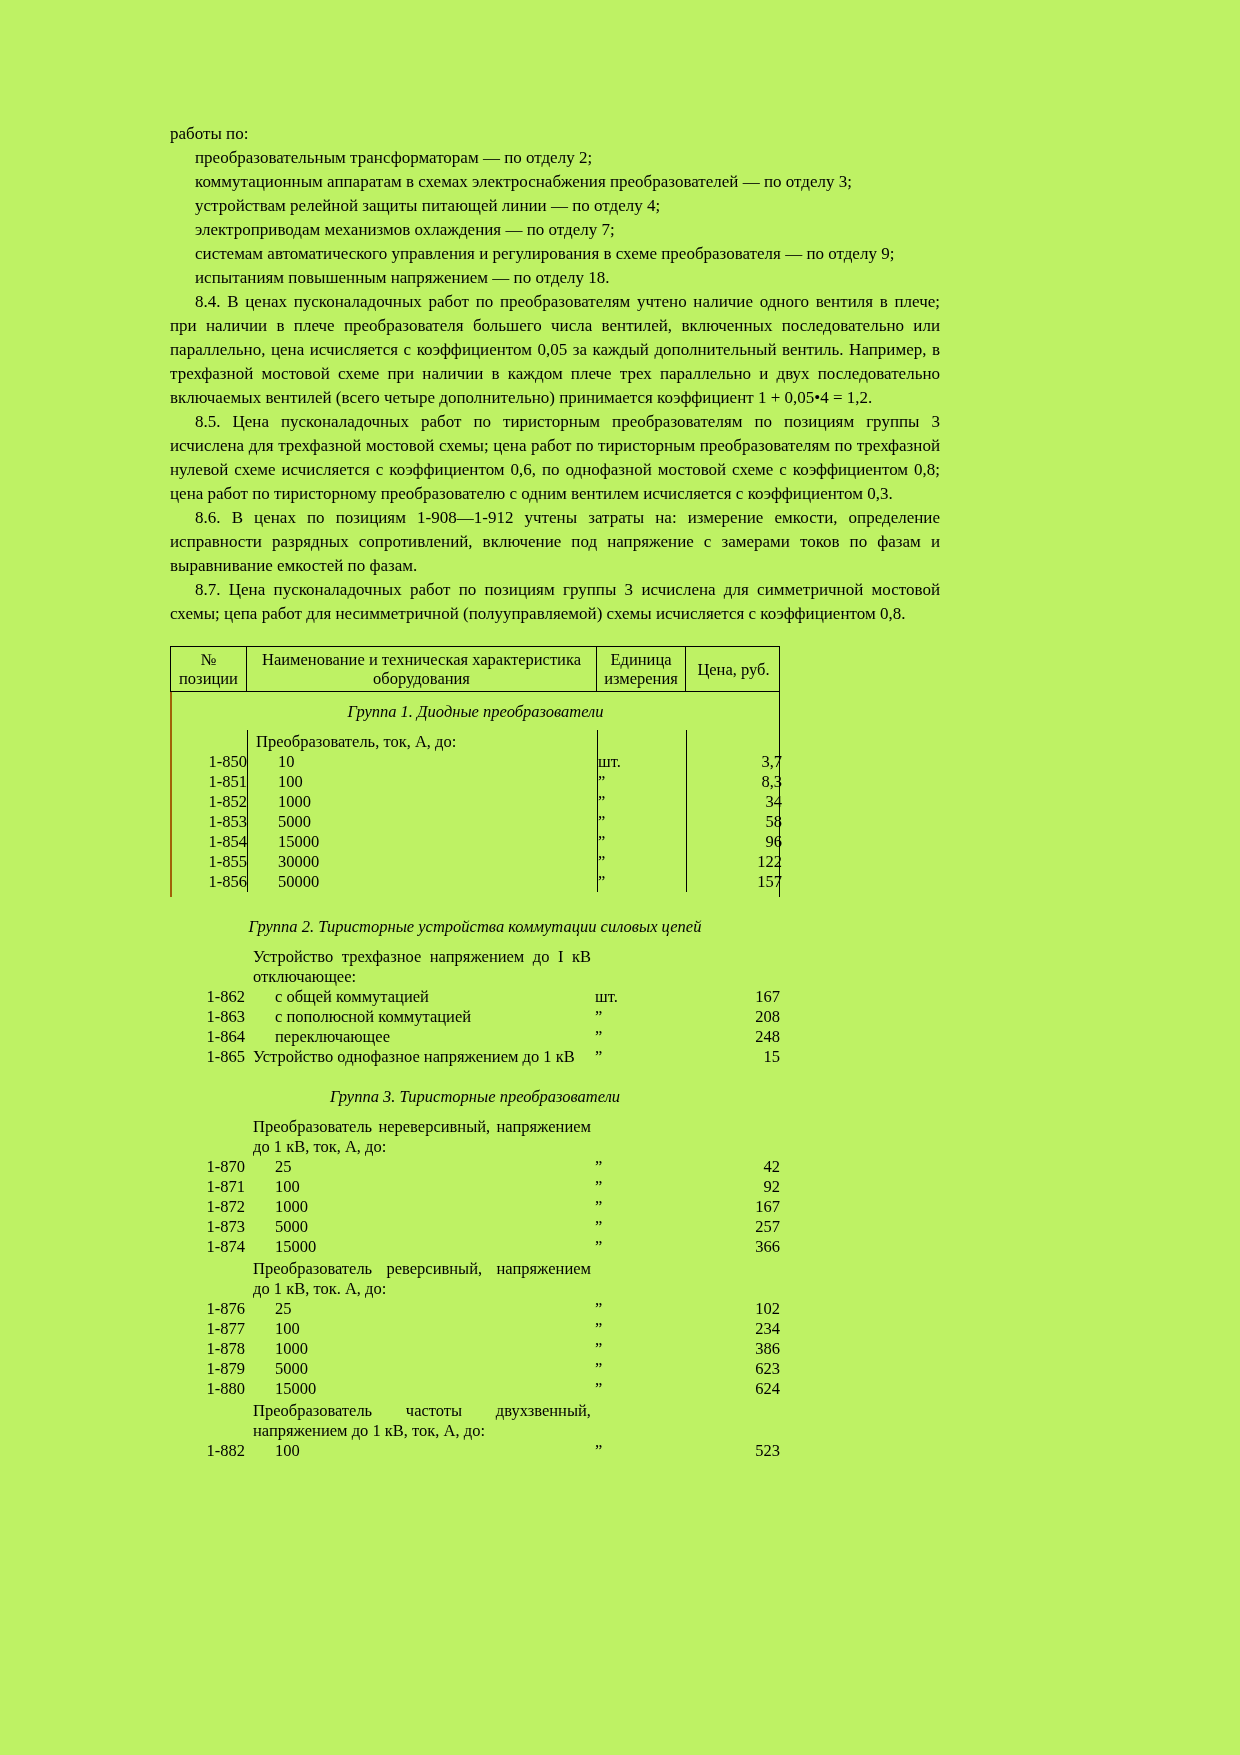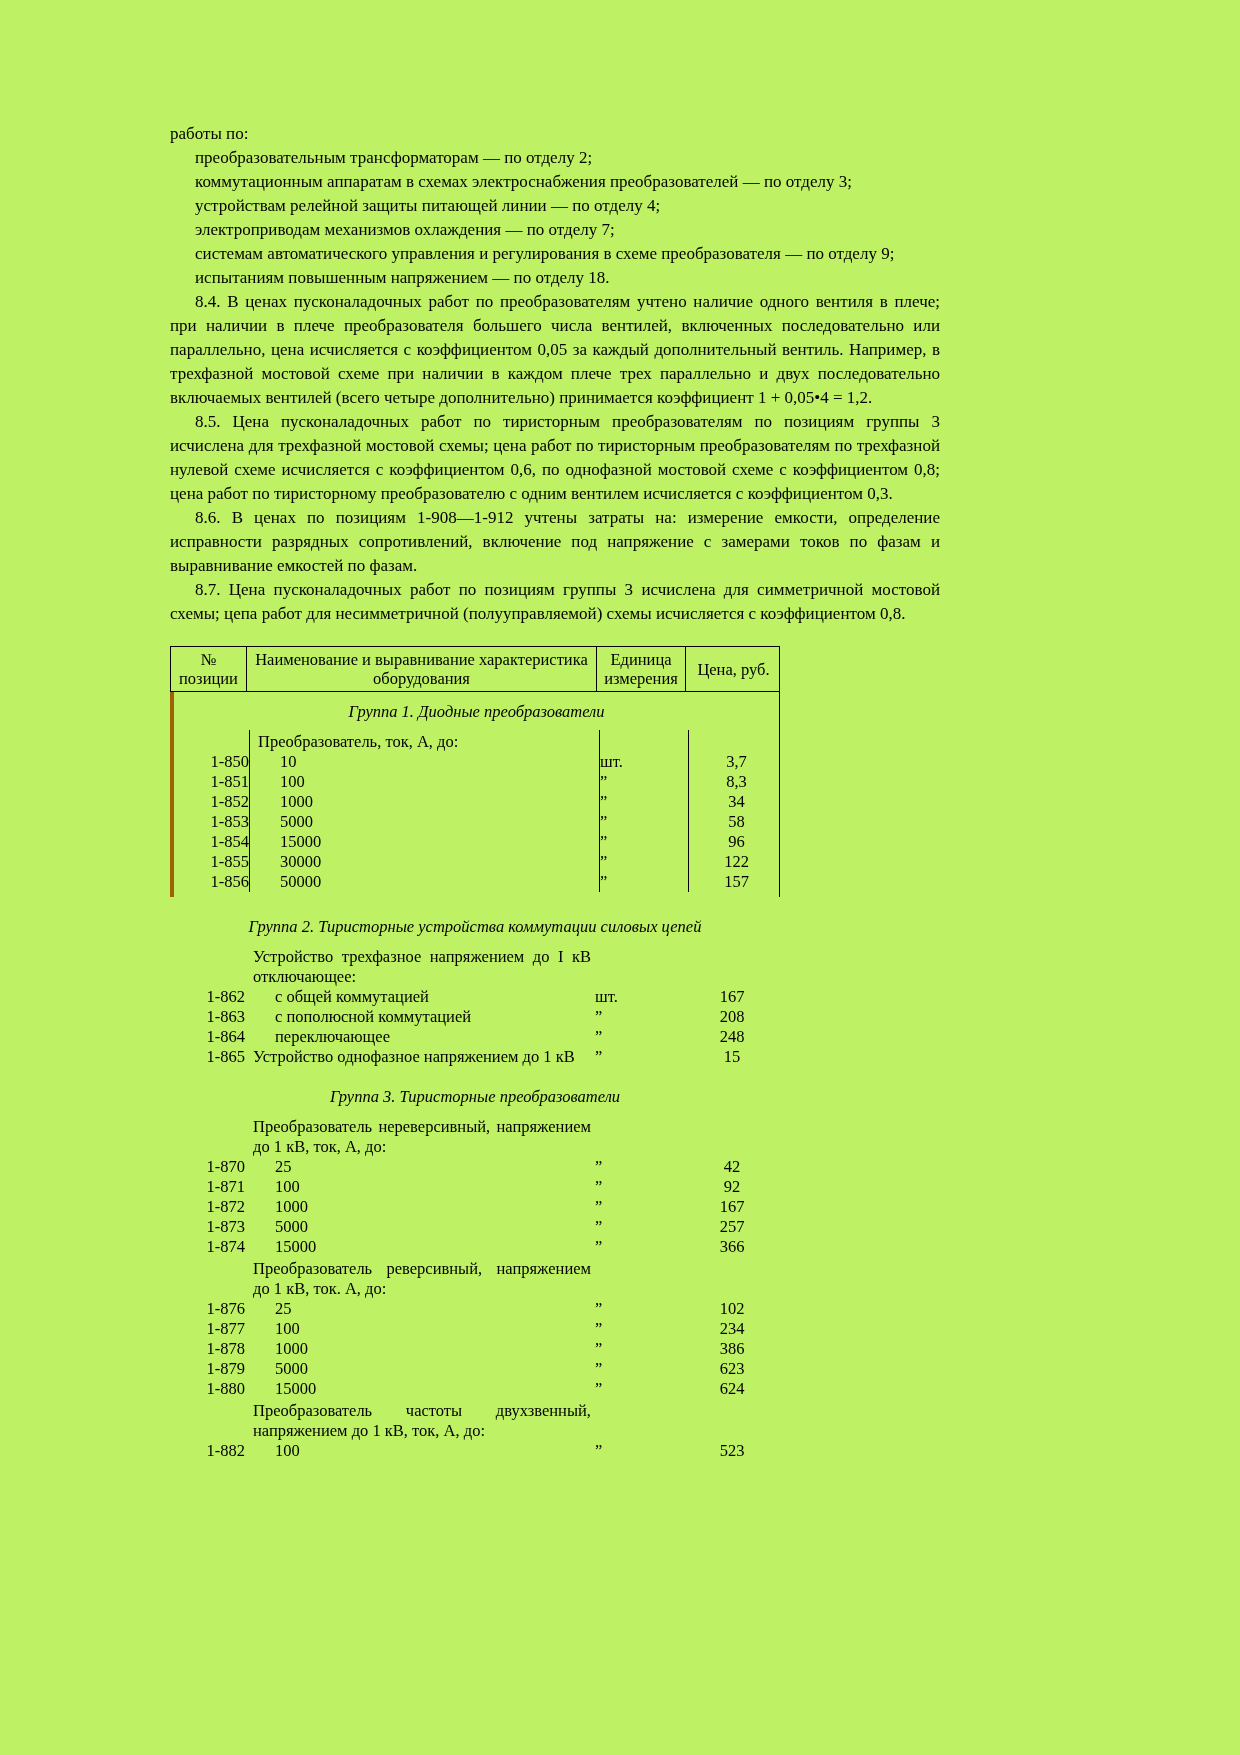--- a/index.html
+++ b/index.html
@@ -38,21 +38,21 @@
     text-align: center;
     padding: 3px 3px;
     border-left: 1px solid #000;
     display: flex; align-items: center; justify-content: center;
   }
   .t-header .hc:first-child { border-left: none; }
 
   .t-section { margin-top: 0; }
   .t-section + .t-section { margin-top: 10px; }
   .t-section.bordered {
-    border-left: 4px solid #a16207;
+    border-left: 2px solid #a16207;
     border-right: 1px solid #000;
     padding-bottom: 5px;
   }
   .t-title {
     text-align: center;
     font-style: italic;
     font-size: 16.5px;
     line-height: 20px;
     padding: 10px 0 8px 0;
   }
@@ -64,21 +64,21 @@
     font-size: 16.5px;
     line-height: 20px;
   }
   .bordered .t-grid > .c2,
   .bordered .t-grid > .c3,
   .bordered .t-grid > .c4 { border-left: 1px solid #000; }
   .c1 { text-align: right; }
   .c2 { padding-left: 8px; padding-right: 4px; text-align: justify; }
   .c2.ind { padding-left: 30px; text-align: left; }
   .c3 { text-align: left; }
-  .c4 { text-align: center; }
+  .c4 { text-align: right; }
   .label-row { padding-top: 2px; }
 </style>
 </head>
 <body>
 
 <div class="page">
   <div class="text-block">
     <p>работы по:</p>
     <p class="indent">преобразовательным трансформаторам — по отделу 2;</p>
     <p class="indent">коммутационным аппаратам в схемах электроснабжения преобразователей — по отделу 3;</p>
@@ -88,21 +88,21 @@
     <p class="indent">испытаниям повышенным напряжением — по отделу 18.</p>
     <p class="indent">8.4. В ценах пусконаладочных работ по преобразователям учтено наличие одного вентиля в плече; при наличии в плече преобразователя большего числа вентилей, включенных последовательно или параллельно, цена исчисляется с коэффициентом 0,05 за каждый дополнительный вентиль. Например, в трехфазной мостовой схеме при наличии в каждом плече трех параллельно и двух последовательно включаемых вентилей (всего четыре дополнительно) принимается коэффициент 1 + 0,05•4 = 1,2.</p>
     <p class="indent">8.5. Цена пусконаладочных работ по тиристорным преобразователям по позициям группы 3 исчислена для трехфазной мостовой схемы; цена работ по тиристорным преобразователям по трехфазной нулевой схеме исчисляется с коэффициентом 0,6, по однофазной мостовой схеме с коэффициентом 0,8; цена работ по тиристорному преобразователю с одним вентилем исчисляется с коэффициентом 0,3.</p>
     <p class="indent">8.6. В ценах по позициям 1-908—1-912 учтены затраты на: измерение емкости, определение исправности разрядных сопротивлений, включение под напряжение с замерами токов по фазам и выравнивание емкостей по фазам.</p>
     <p class="indent">8.7. Цена пусконаладочных работ по позициям группы 3 исчислена для симметричной мостовой схемы; цепа работ для несимметричной (полууправляемой) схемы исчисляется с коэффициентом 0,8.</p>
   </div>
 
   <div class="price-table">
     <div class="t-header">
       <div class="hc">№ позиции</div>
-      <div class="hc">Наименование и выравнивание характеристика оборудования</div>
+      <div class="hc">Наименование и техническая характеристика оборудования</div>
       <div class="hc">Единица измерения</div>
       <div class="hc">Цена, руб.</div>
     </div>
     <div>
         <div class="t-section bordered">
           <div class="t-title">Группа 1. Диодные преобразователи</div>
           <div class="t-grid">
             <div class="c1 label-row"></div>
             <div class="c2 label-row">Преобразователь, ток, А, до:</div>
             <div class="c3 label-row"></div>

